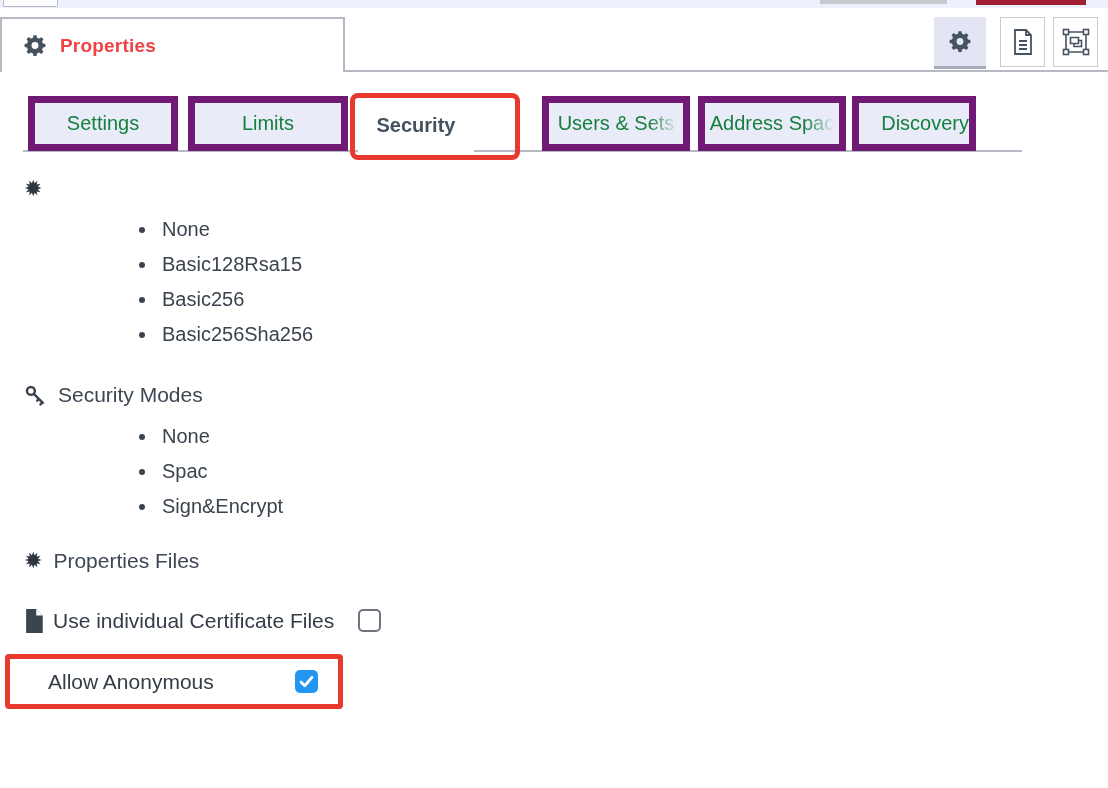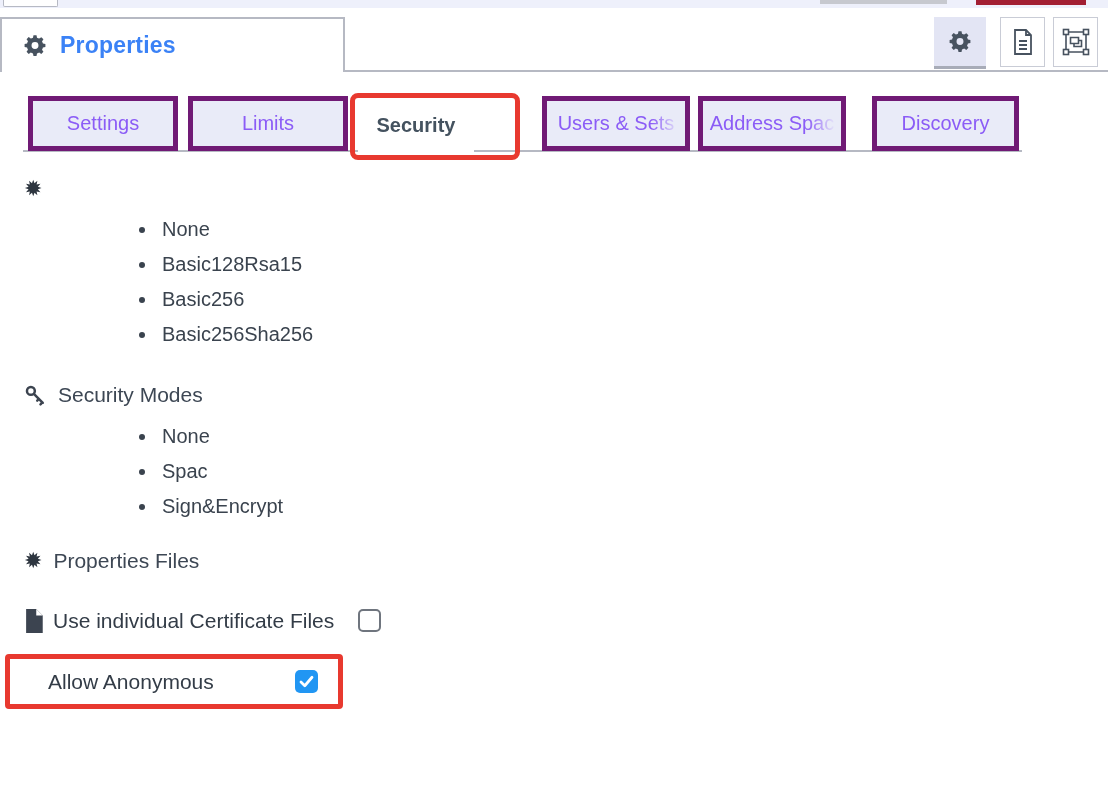--- a/index.html
+++ b/index.html
@@ -15,44 +15,44 @@
     background:#fefefe; border:1px solid #b6b9c3; border-top:none; border-radius:0 0 2px 2px; }
   .partial-gray-bar { position:absolute; left:820px; top:0; width:127px; height:4px; background:#c7c9cf; }
   .partial-red-bar { position:absolute; left:976px; top:0; width:110px; height:5px; background:#a21f33; }
 
   
   .header { position:absolute; left:0; top:8px; width:1108px; height:64px; background:#fff; }
   .header-line { position:absolute; left:344px; bottom:0; width:764px; height:2px; background:#b6b9c3; }
   .props-tab { position:absolute; left:0; top:9px; width:345px; height:55px;
     background:#fff; border:2px solid #b6b9c3; border-bottom:none;
     display:flex; align-items:center; gap:12px; padding-left:20px; }
-  .props-title { font-size:23px; font-weight:bold; color:#3b82f6; letter-spacing:.2px; }
+  .props-title { font-size:19px; font-weight:bold; color:#ef4444; letter-spacing:.2px; }
   .icon-slate { color:#47525f; }
   .header-actions { position:absolute; right:10px; top:9px; display:flex; align-items:flex-start; gap:8px; }
   .tool-btn { width:45px; height:50px; background:#fff; border:1px solid #c9ccd6;
     display:flex; align-items:center; justify-content:center; cursor:pointer; }
   .tool-btn.active { width:52px; height:52px; background:#e3e5f4; border:none;
     border-bottom:3px solid #a8acb8; margin-right:6px; }
 
   
   .tab-row { position:absolute; left:0; top:72px; width:1108px; height:80px; }
   .tab-line { position:absolute; left:23px; bottom:0; width:999px; height:2px; background:#b6b9c3; }
-  .tab { position:absolute; top:24px; height:55px; background:#e9ebf8; border:5px solid #701a75;
-    display:flex; align-items:center; justify-content:center; font-size:20px; color:#8b5cf6;
+  .tab { position:absolute; top:24px; height:55px; background:#e9ebf8; border:7px solid #701a75;
+    display:flex; align-items:center; justify-content:center; font-size:20px; color:#15803d;
     cursor:pointer; overflow:hidden; }
   .tab .fade { position:absolute; right:0; top:0; bottom:0; width:34px;
     background:linear-gradient(to right, rgba(233,235,248,0), #e9ebf8 85%); pointer-events:none; }
   .tab.active { background:#fff; border:none; font-weight:bold; color:#44525f;
     z-index:2; height:58px; }
   .tab-settings { left:28px;  width:150px; }
   .tab-limits   { left:188px; width:160px; }
   .tab-security { left:358px; width:116px; }
   .tab-users    { left:542px; width:148px; }
   .tab-address  { left:698px; width:148px; }
-  .tab-discovery{ left:872px; width:147px; }
+  .tab-discovery{ left:852px; width:124px;justify-content:flex-end; }
 
   .annotation { position:absolute; border:5px solid #e8392f; border-radius:8px;
     pointer-events:none; z-index:3; }
   .security-annotation { left:350px; top:21px; width:170px; height:67px; }
 
   
   .content { position:absolute; left:0; top:152px; width:1108px; padding-left:24px; }
   .sec-heading { display:flex; align-items:center; gap:11px; font-size:21px; color:#3d4754; }
   .h-policies { margin-top:26px; }
   .h-modes    { margin-top:36px;align-items:flex-end; }

